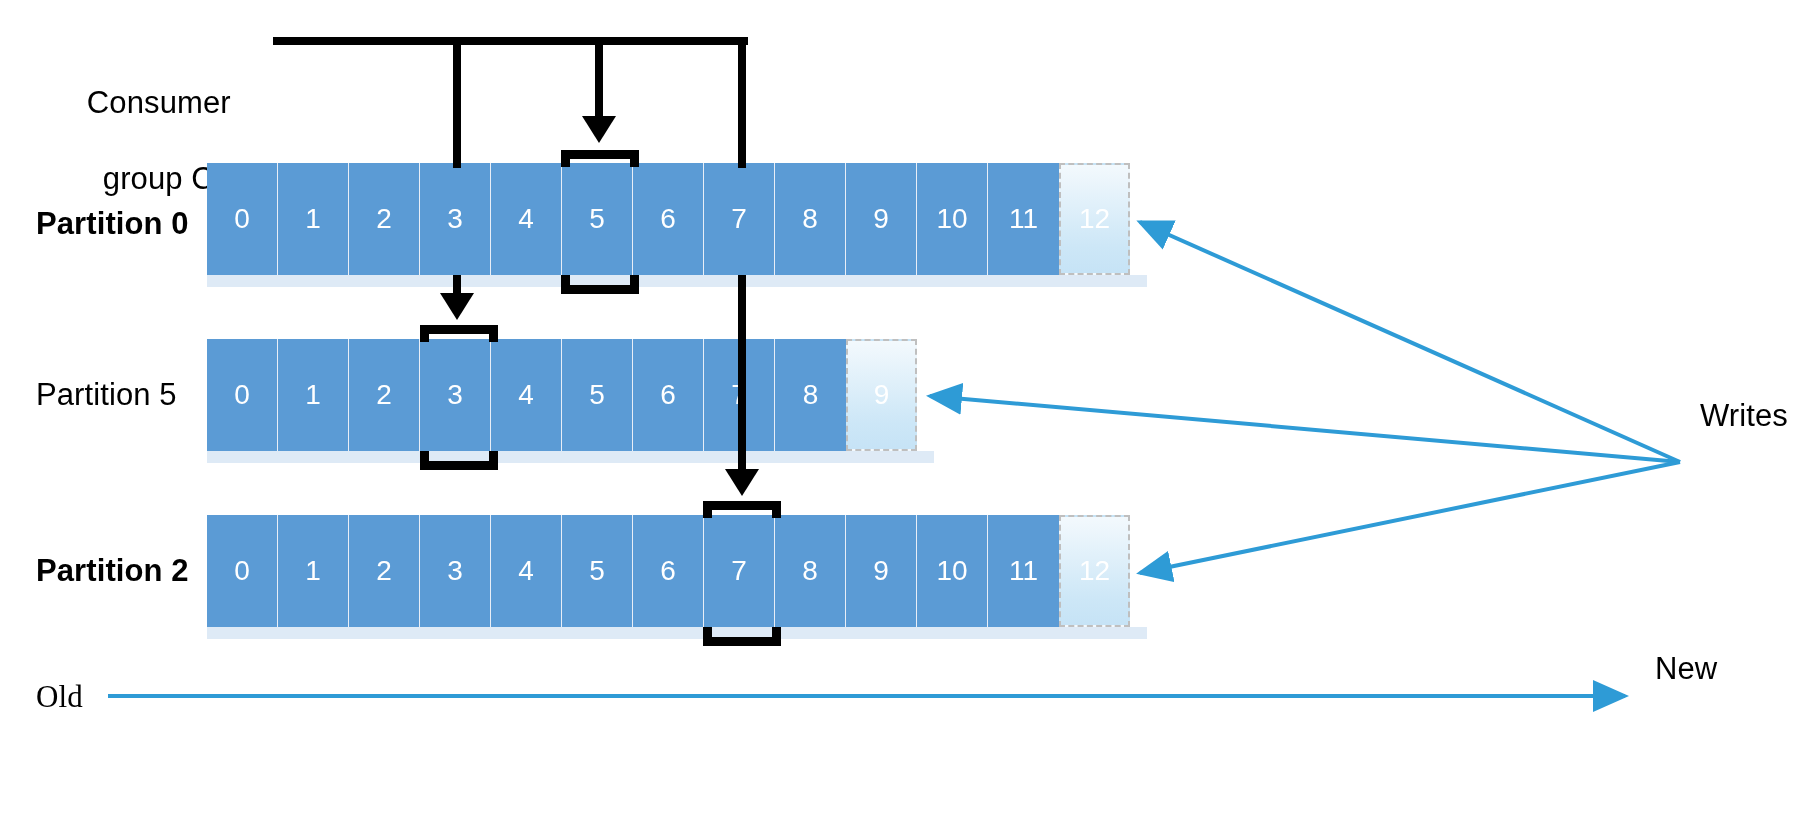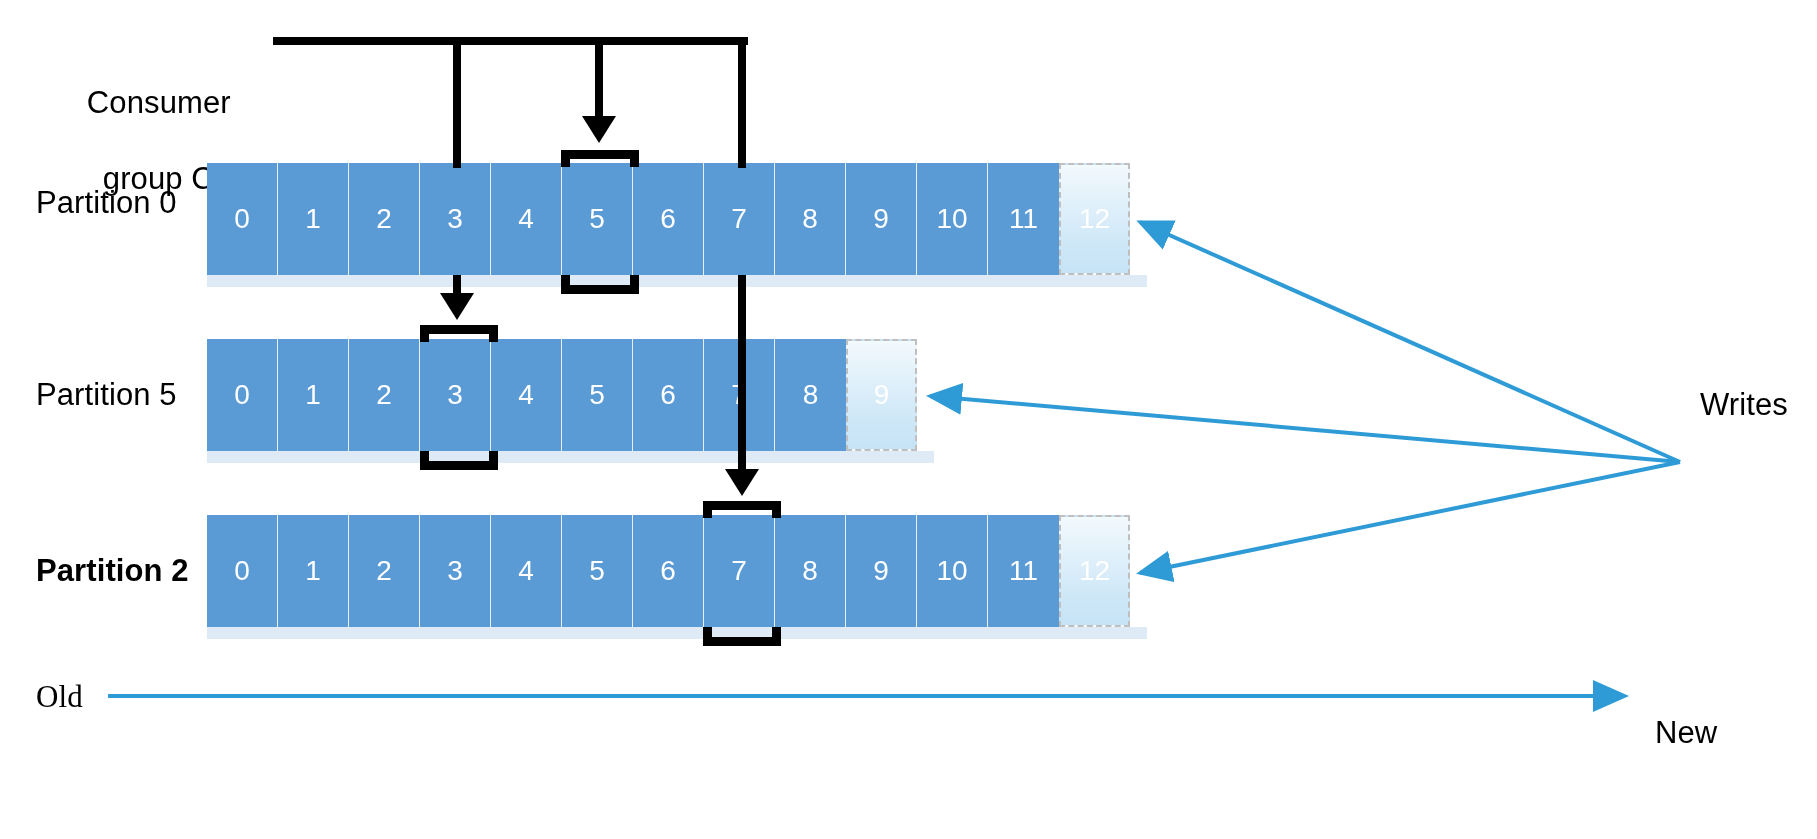--- a/index.html
+++ b/index.html
@@ -78,27 +78,27 @@
 </head>
 <body>
 
 <div id="stage">
 
   <div class="lbl" style="left:52px;top:36px;">
     <span>Consumer</span><br>
     <span style="margin-left:16px;display:inline-block;">group C1</span>
   </div>
 
-  <div class="lbl" style="left:36px;top:174px;">Partition 0</div>
+  <div class="lbl" style="left:36px;top:195px;font-weight:bold;">Partition 0</div>
   <div class="lbl" style="left:36px;top:366px;">Partition 5</div>
   <div class="lbl" style="left:36px;top:542px;font-weight:bold;">Partition 2</div>
 
-  <div class="lbl" style="left:1700px;top:376px;text-align:right;">Writes</div>
+  <div class="lbl" style="left:1700px;top:387px;text-align:right;">Writes</div>
   <div class="lbl" style="left:36px;top:668px;font-family:Liberation Serif, serif;">Old</div>
-  <div class="lbl" style="left:1655px;top:704px;">New</div>
+  <div class="lbl" style="left:1655px;top:640px;">New</div>
 
   <div class="plate" style="left:207px;top:265px;width:940px;height:12px;"></div>
   <div class="plate" style="left:207px;top:441px;width:727px;height:12px;"></div>
   <div class="plate" style="left:207px;top:617px;width:940px;height:12px;"></div>
 
   <div class="prow" id="p0" style="left:207px;top:153px;">
       <div class="cell">
         <span>0</span>
       </div>
       <div class="cell">

